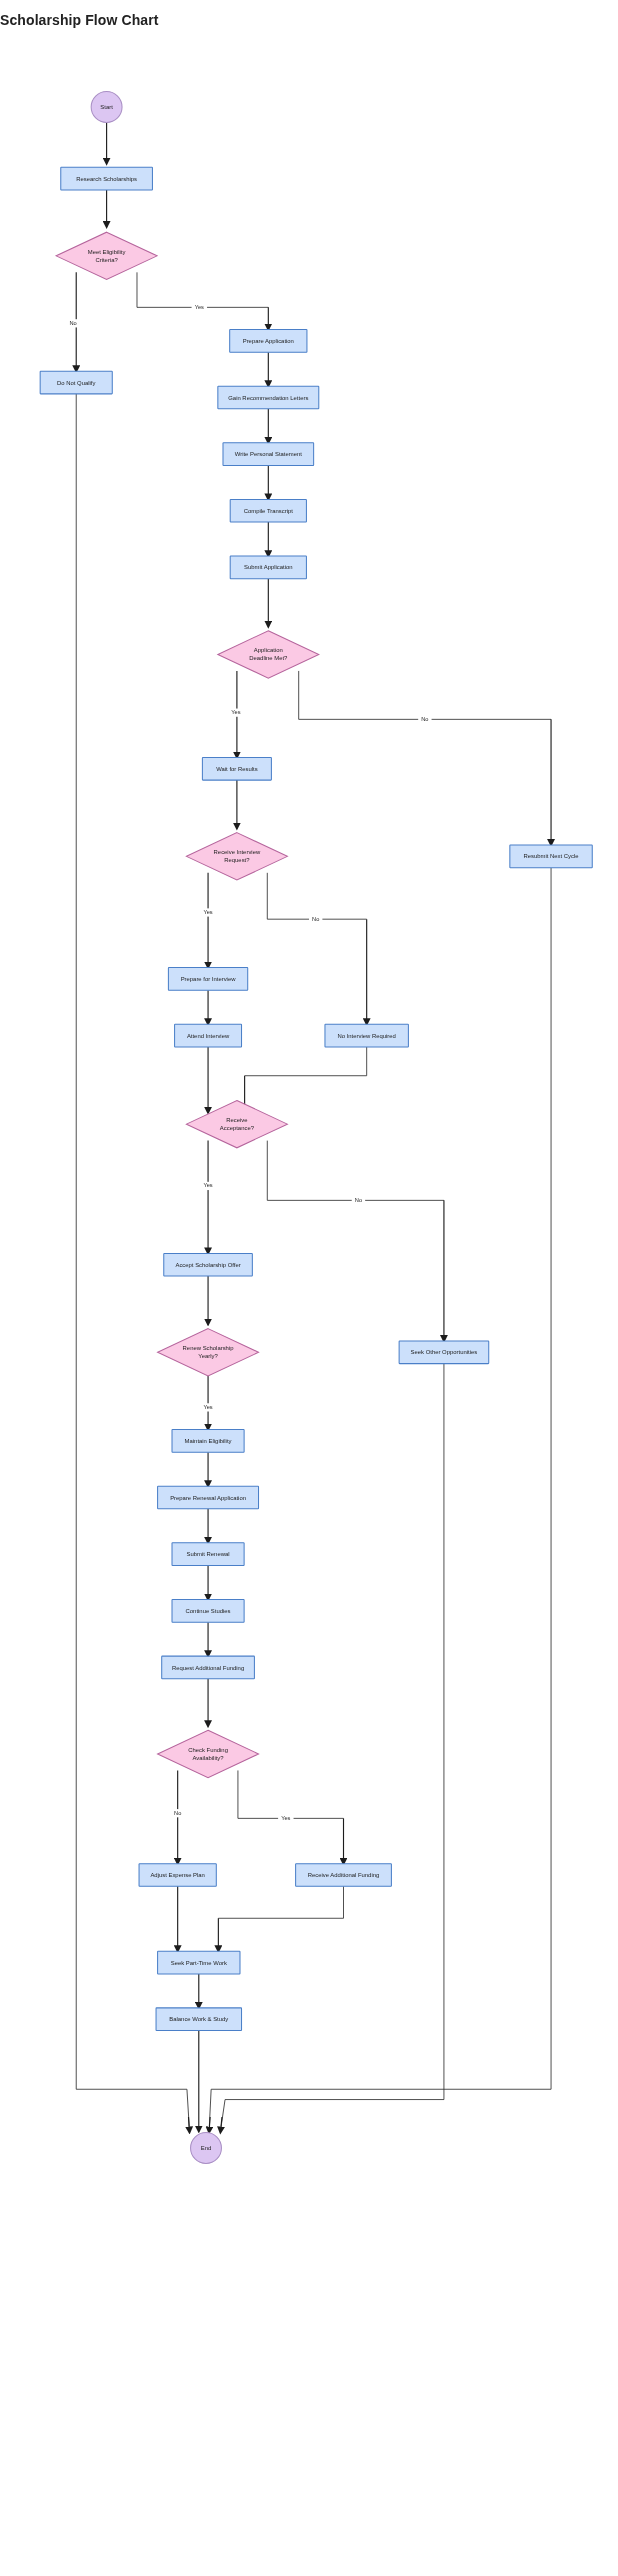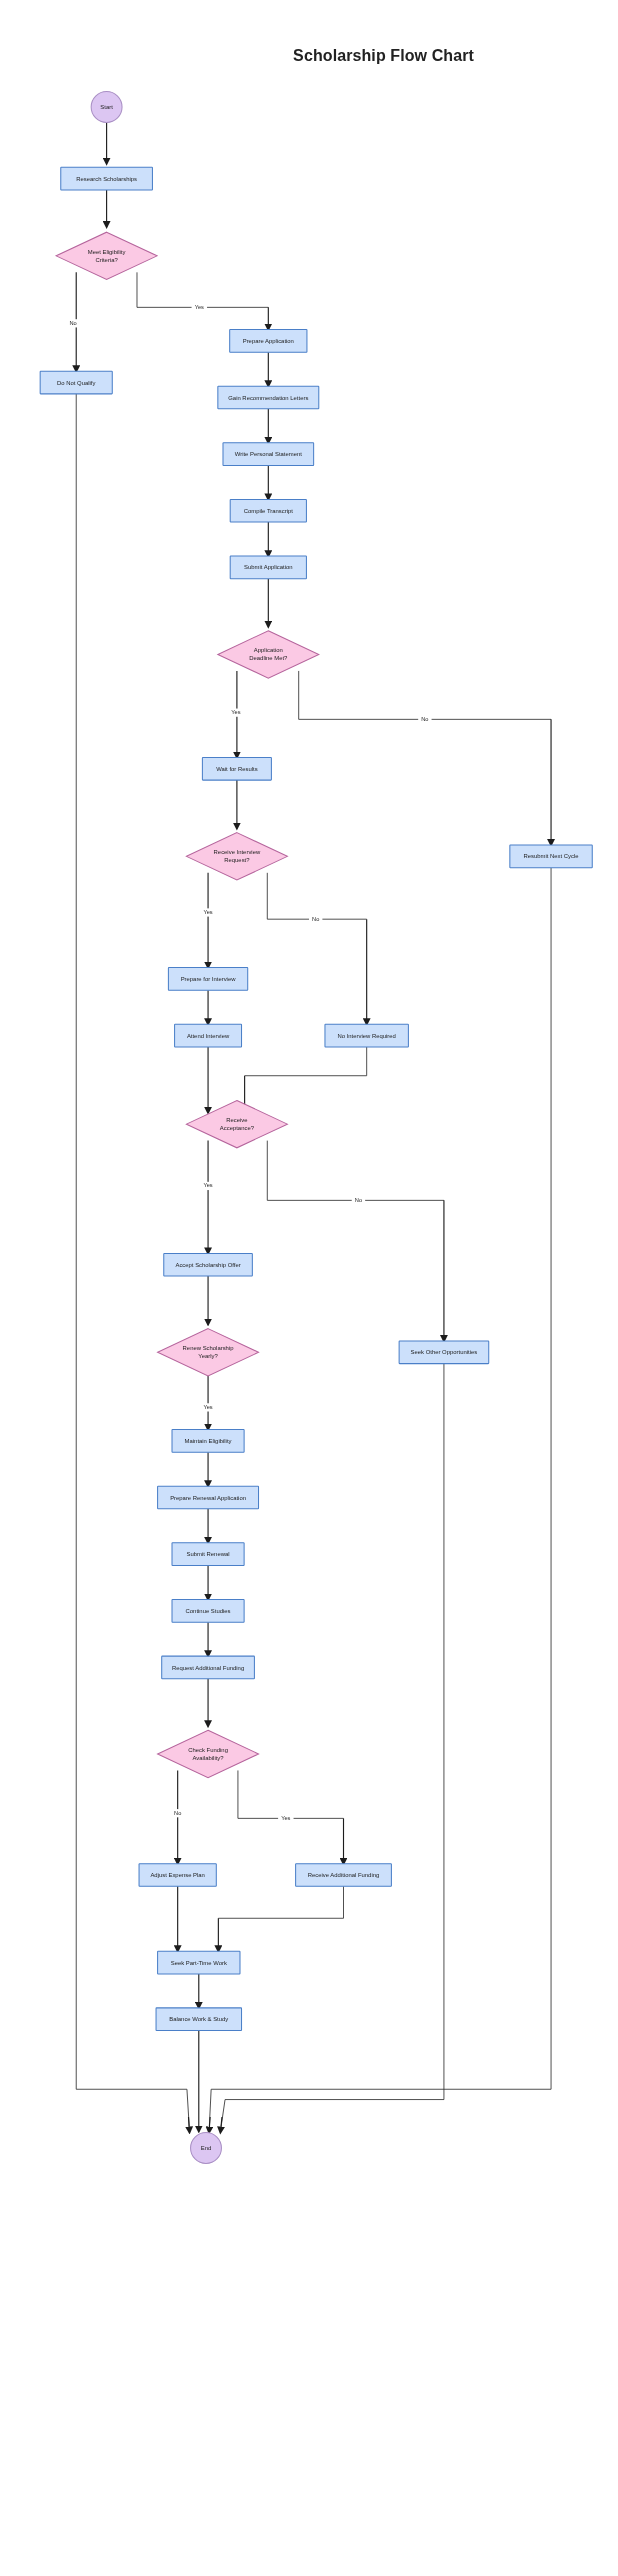--- a/index.html
+++ b/index.html
@@ -1,21 +1,21 @@
 <!DOCTYPE html>
 <html style="font-size:8.2px"><head>
 <meta charset="utf-8">
 <title>Scholarship Flow Chart</title>
 <style>
   html,body{margin:0;padding:0;background:#ffffff;}
   body{font-family:"Liberation Sans","DejaVu Sans",sans-serif;}
   #page{position:relative;width:618px;height:2908px;background:#ffffff;overflow:hidden;}
   #chart-title{
-    position:absolute;left:0;top:12.4px;width:474px;text-align:right;
-    font-size:16px;font-weight:bold;color:#222222;letter-spacing:0.1px;margin-top:35px;
+    position:absolute;left:0;top:12.4px;width:474px;text-align:left;
+    font-size:14px;font-weight:bold;color:#222222;letter-spacing:0.1px;
   }
   svg#flow{position:absolute;left:0;top:0;width:618px;height:2908px;}
   .node-label{
     font-family:"Liberation Sans","DejaVu Sans",sans-serif;
     font-size:11.5px;fill:#1d1d1d;text-anchor:middle;dominant-baseline:middle;
     pointer-events:none;
   }
   .edge-label{
     font-family:"Liberation Sans","DejaVu Sans",sans-serif;
     font-size:11px;fill:#1d1d1d;text-anchor:middle;dominant-baseline:middle;

